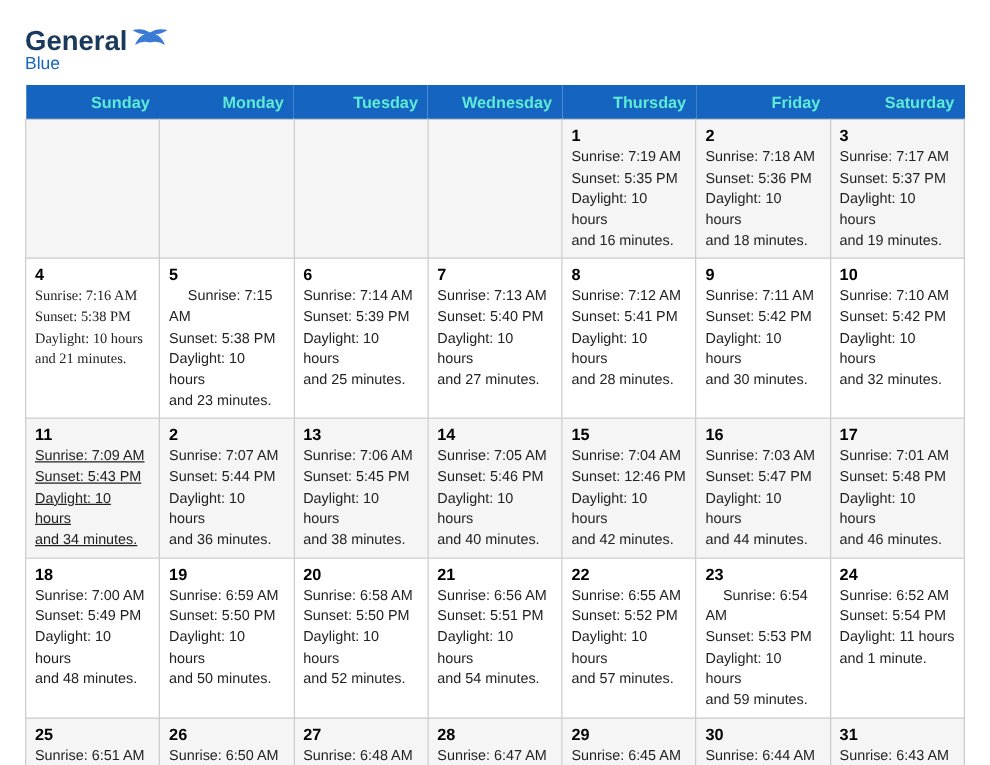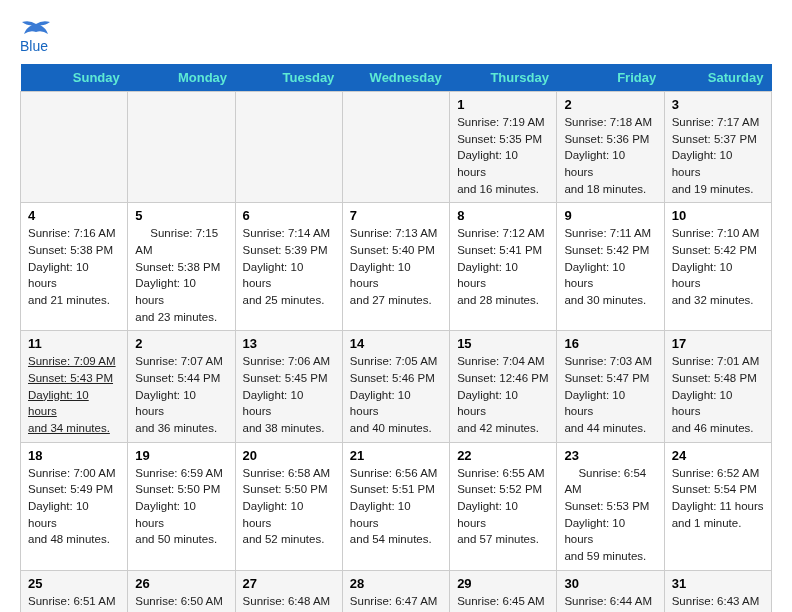--- a/index.html
+++ b/index.html
@@ -80,20 +80,21 @@
     .empty-cell {
       min-height: 80px;
     }
   </style>
 </head>
 <body>
 
 <div class="header">
   <div class="logo">
     <div class="logo-row">
+      <span style="font-size:22px;font-weight:bold;color:#1a3a5c;">General</span>
       <svg width="28" height="22" viewBox="0 0 28 22" style="margin-left:2px;">
         <path d="M14 4 Q20 0 28 2 Q22 6 18 5 Q24 8 26 14 Q20 10 14 12 Q8 10 2 14 Q4 8 10 5 Q6 6 0 2 Q8 0 14 4Z" fill="#3a7bd5"></path>
       </svg>
     </div>
     <span style="font-size:14px;font-weight:normal;color:#1565c0;margin-top:-4px;">Blue</span>
   </div>
   <div class="title-block">
     <h1></h1>
     <h2></h2>
   </div>
@@ -124,21 +125,21 @@
         <td><span class="day-num">2</span><span class="day-info" style="white-space: pre-line;">Sunrise: 7:18 AM
 Sunset: 5:36 PM
 Daylight: 10 hours
 and 18 minutes.</span></td>
         <td><span class="day-num">3</span><span class="day-info" style="white-space: pre-line;">Sunrise: 7:17 AM
 Sunset: 5:37 PM
 Daylight: 10 hours
 and 19 minutes.</span></td>
       </tr>
       <tr>
-        <td><span class="day-num">4</span><span class="day-info" style="white-space: pre-line;">Sunrise: 7:16 AM
+        <td><span class="day-num">4</span><span class="day-info" style="white-space: pre-line; font-family: Liberation Serif, serif;">Sunrise: 7:16 AM
 Sunset: 5:38 PM
 Daylight: 10 hours
 and 21 minutes.</span></td>
         <td><span class="day-num">5</span><span class="day-info" style="white-space: pre-line; margin-left: 15px;">Sunrise: 7:15 AM
 Sunset: 5:38 PM
 Daylight: 10 hours
 and 23 minutes.</span></td>
         <td><span class="day-num">6</span><span class="day-info" style="white-space: pre-line;">Sunrise: 7:14 AM
 Sunset: 5:39 PM
 Daylight: 10 hours

